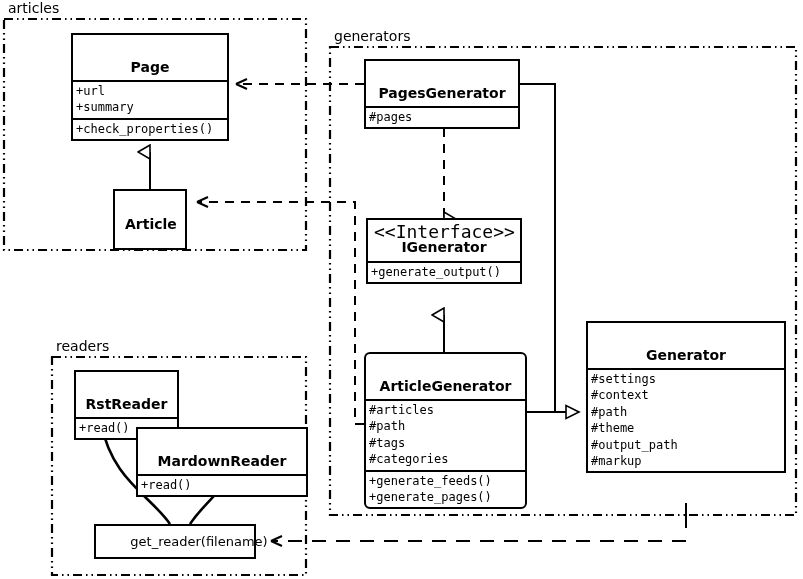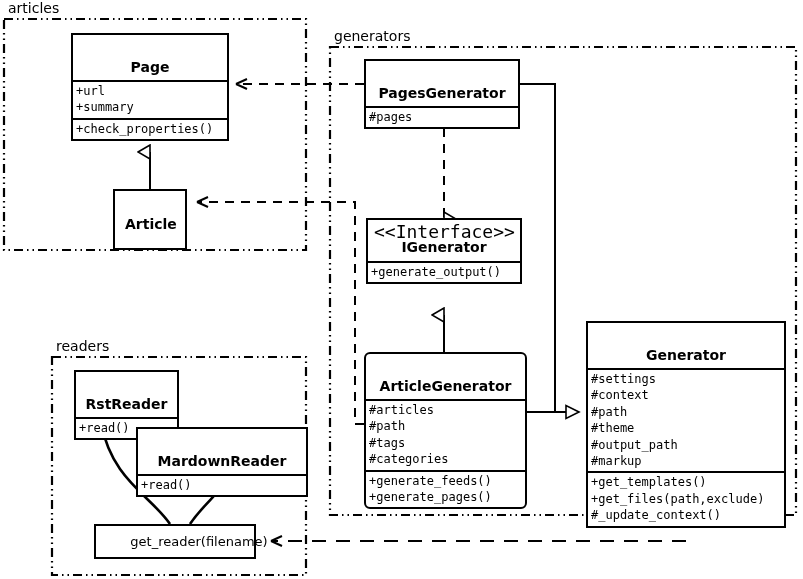--- a/index.html
+++ b/index.html
@@ -170,25 +170,20 @@
   <div class="cls" style="left:586px;top:321px;width:200px;">
     <div class="name">Generator</div>
     <div class="sep compart">
       <div class="member">#settings</div>
       <div class="member">#context</div>
       <div class="member">#path</div>
       <div class="member">#theme</div>
       <div class="member">#output_path</div>
       <div class="member">#markup</div>
     </div>
-    <div class="sep compart">
-      <div class="member">+get_templates()</div>
-      <div class="member">+get_files(path,exclude)</div>
-      <div class="member">#_update_context()</div>
-    </div>
   </div>
 
   <div class="cls" style="left:74px;top:370px;width:105px;">
     <div class="name">RstReader</div>
     <div class="sep compart">
       <div class="member">+read()</div>
     </div>
   </div>
 
   <div class="cls" style="left:136px;top:427px;width:172px;">

